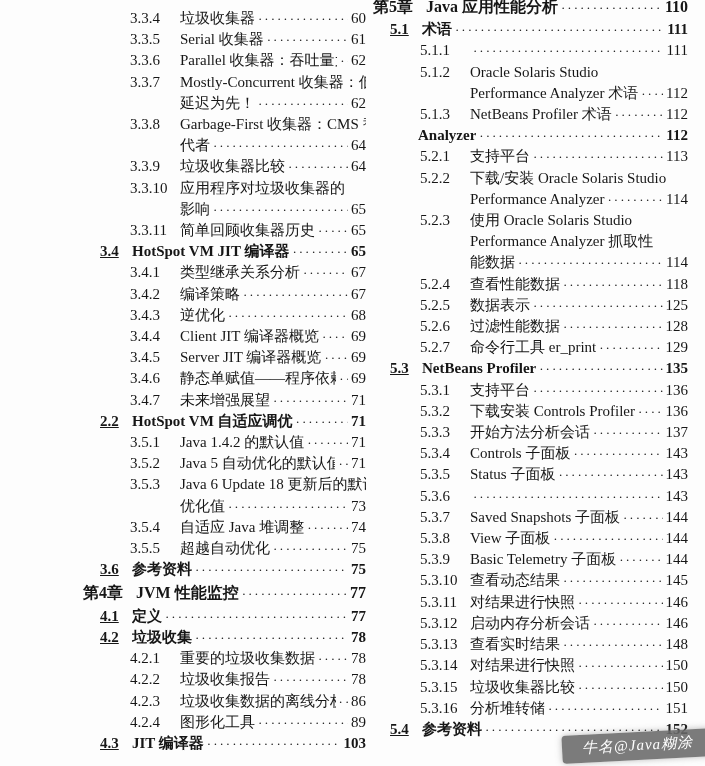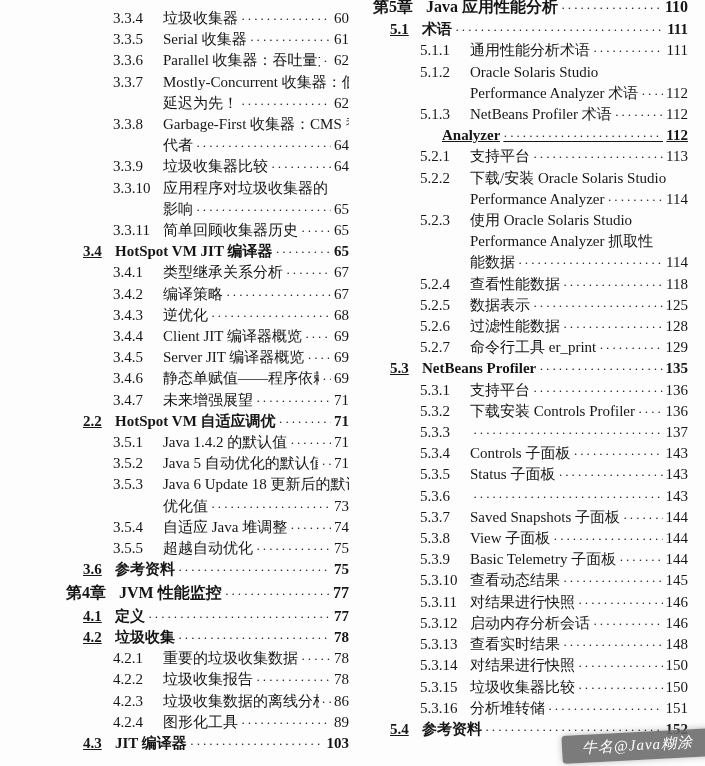--- a/index.html
+++ b/index.html
@@ -5,32 +5,32 @@
   * { margin:0; padding:0; box-sizing:border-box; }
   html,body { width:705px; height:766px; overflow:hidden; }
   body {
     background:#fdfdfd;
     color:#161616;
     font-family:"Liberation Serif","DejaVu Serif",serif;
     position:relative;
   }
   .page { position:absolute; inset:0; }
   .col { position:absolute; }
-  #col-left  { left:66px;  top:8px;  width:283px; }
+  #col-left  { left:83px;  top:8px;  width:283px; }
   #col-right { left:373px; top:-6px; width:315px; }
 
   .entry { font-size:15px; line-height:21.2px; }
   .entry.section { margin-left:17px; font-weight:bold; }
   .entry.sub     { margin-left:47px; }
   .entry.chapter { font-weight:bold; font-size:16px; margin-top:2px; margin-bottom:1px; }
 
   .line { display:flex; align-items:baseline; }
   .line.cont { }
   .sub .line.cont     { margin-left:50px; }
-  .section .line.cont { margin-left:52px;text-decoration:underline; }
+  .section .line.cont { margin-left:28px; }
 
   .num { flex:0 0 auto; display:inline-block; }
   .sub .num     { min-width:50px; }
   .section .num { min-width:32px;text-decoration:underline; }
   .chapter .num { margin-right:13px; }
 
   .txt { flex:0 1 auto; white-space:nowrap; overflow:hidden; min-width:0; }
   .dots {
     flex:1 1 10px; min-width:6px; overflow:hidden; white-space:nowrap;
     letter-spacing:2px; font-size:13px; color:#222; margin:0 3px;
@@ -330,21 +330,20 @@
         <div class="line">
           <span class="num">5.1</span>
           <span class="txt">术语</span>
           <span class="dots">························································································································</span>
           <span class="page-num">111</span>
         </div>
       </div>
       <div class="entry sub">
         <div class="line">
           <span class="num">5.1.1</span>
-          <span class="txt">通用性能分析术语</span>
           <span class="dots">························································································································</span>
           <span class="page-num">111</span>
         </div>
       </div>
       <div class="entry sub">
         <div class="line">
           <span class="num">5.1.2</span>
           <span class="txt">Oracle Solaris Studio</span>
         </div>
         <div class="line cont">
@@ -453,20 +452,21 @@
         <div class="line">
           <span class="num">5.3.2</span>
           <span class="txt">下载安装 Controls Profiler</span>
           <span class="dots">························································································································</span>
           <span class="page-num">136</span>
         </div>
       </div>
       <div class="entry sub">
         <div class="line">
           <span class="num">5.3.3</span>
+          <span class="txt">开始方法分析会话</span>
           <span class="dots">························································································································</span>
           <span class="page-num">137</span>
         </div>
       </div>
       <div class="entry sub">
         <div class="line">
           <span class="num">5.3.4</span>
           <span class="txt">Controls 子面板</span>
           <span class="dots">························································································································</span>
           <span class="page-num">143</span>

